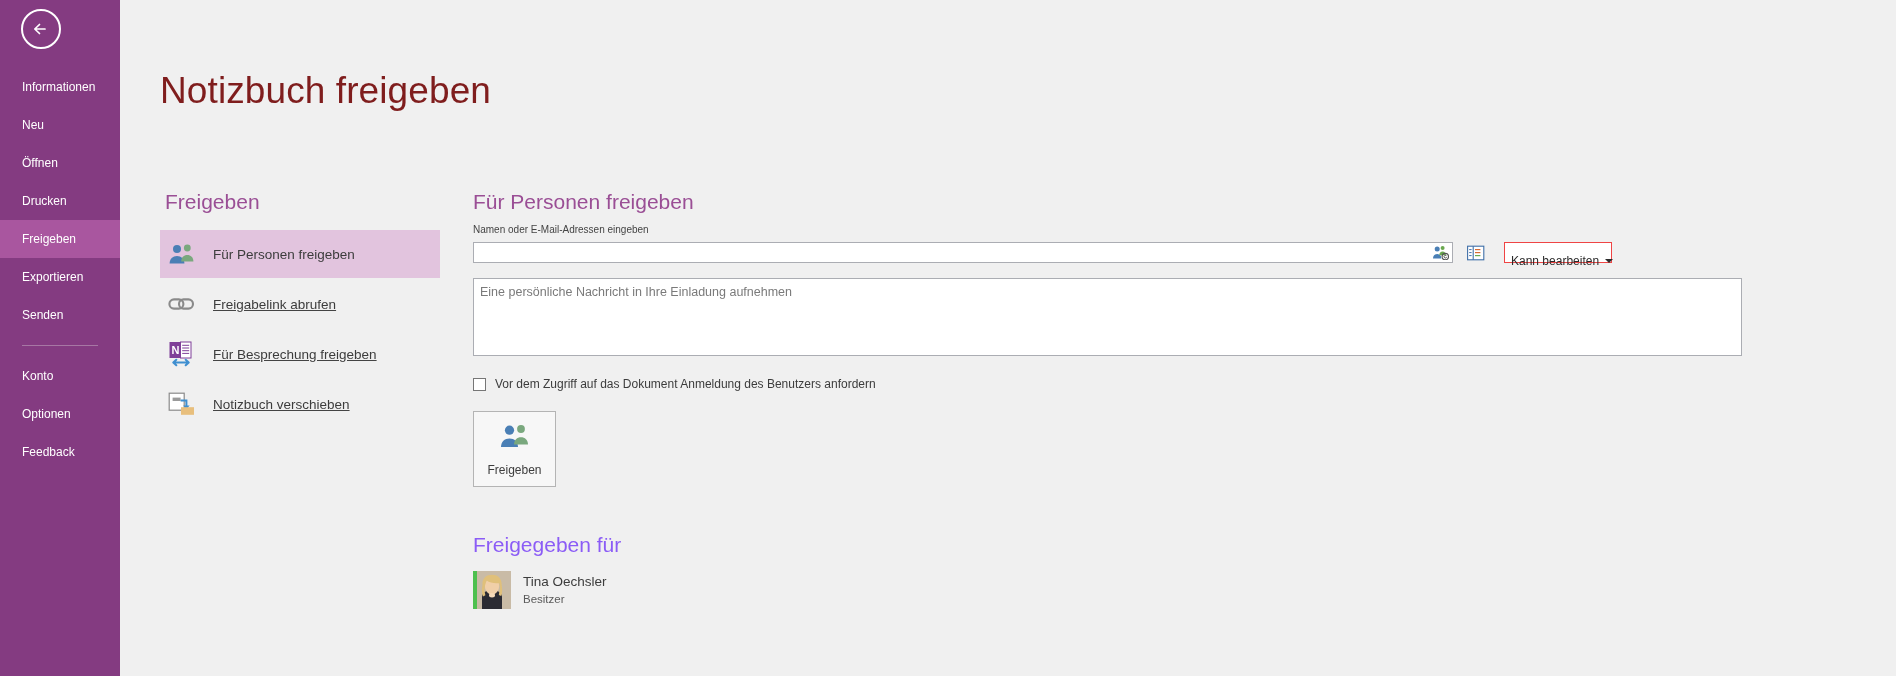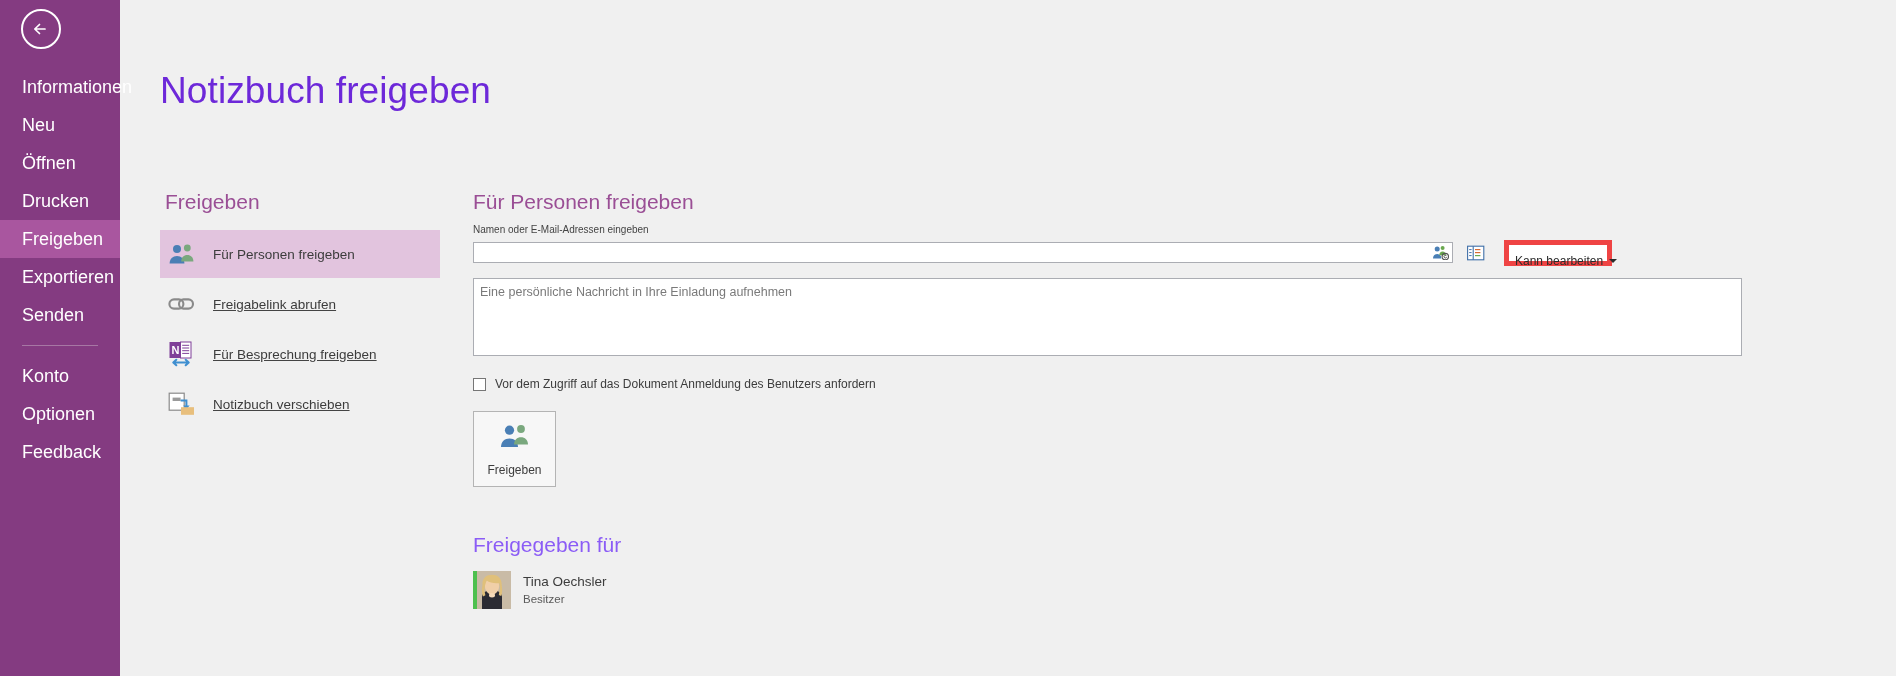--- a/index.html
+++ b/index.html
@@ -92,21 +92,21 @@
   .nav-list {
     position: absolute;
     top: 68px;
     left: 0;
     width: 120px;
   }
   .nav-item {
     height: 38px;
     line-height: 38px;
     padding-left: 22px;
-    font-size: 18px;
+    font-size: 12px;
     color: #ffffff;
     cursor: pointer;
     white-space: nowrap;
     box-sizing: border-box;
   }
   .nav-item.active {
     background: #a9569f;
   }
   .nav-sep {
     margin: 11px 22px 11px 22px;
@@ -124,21 +124,21 @@
     background: #f0f0f0;
     z-index: 2;
   }
 
   .page-title {
     position: absolute;
     top: 45px;
     left: 40px;
     font-size: 37px;
     font-weight: 300;
-    color: #6d28d9;
+    color: #7f1d1d;
     letter-spacing: 0.1px;
     white-space: nowrap;
   }
 
   
   .nb-info {
     position: absolute;
     top: 115px;
     left: 40px;
     width: 640px;
@@ -254,21 +254,21 @@
     margin-left: 14px;
     width: 18px;
     height: 16px;
     cursor: pointer;
   }
   .perm-select {
     margin-left: 19px;
     width: 108px;
     height: 21px;
     box-sizing: border-box;
-    border: 5px solid #ef4444;
+    border: 1px solid #ef4444;
     background: #ffffff;
     display: flex;
     align-items: center;
     padding: 16px 5px 0 6px;
     font-size: 12px;
     color: #2b2b2b;
     cursor: pointer;
     justify-content: space-between;
     white-space: nowrap;
   }

